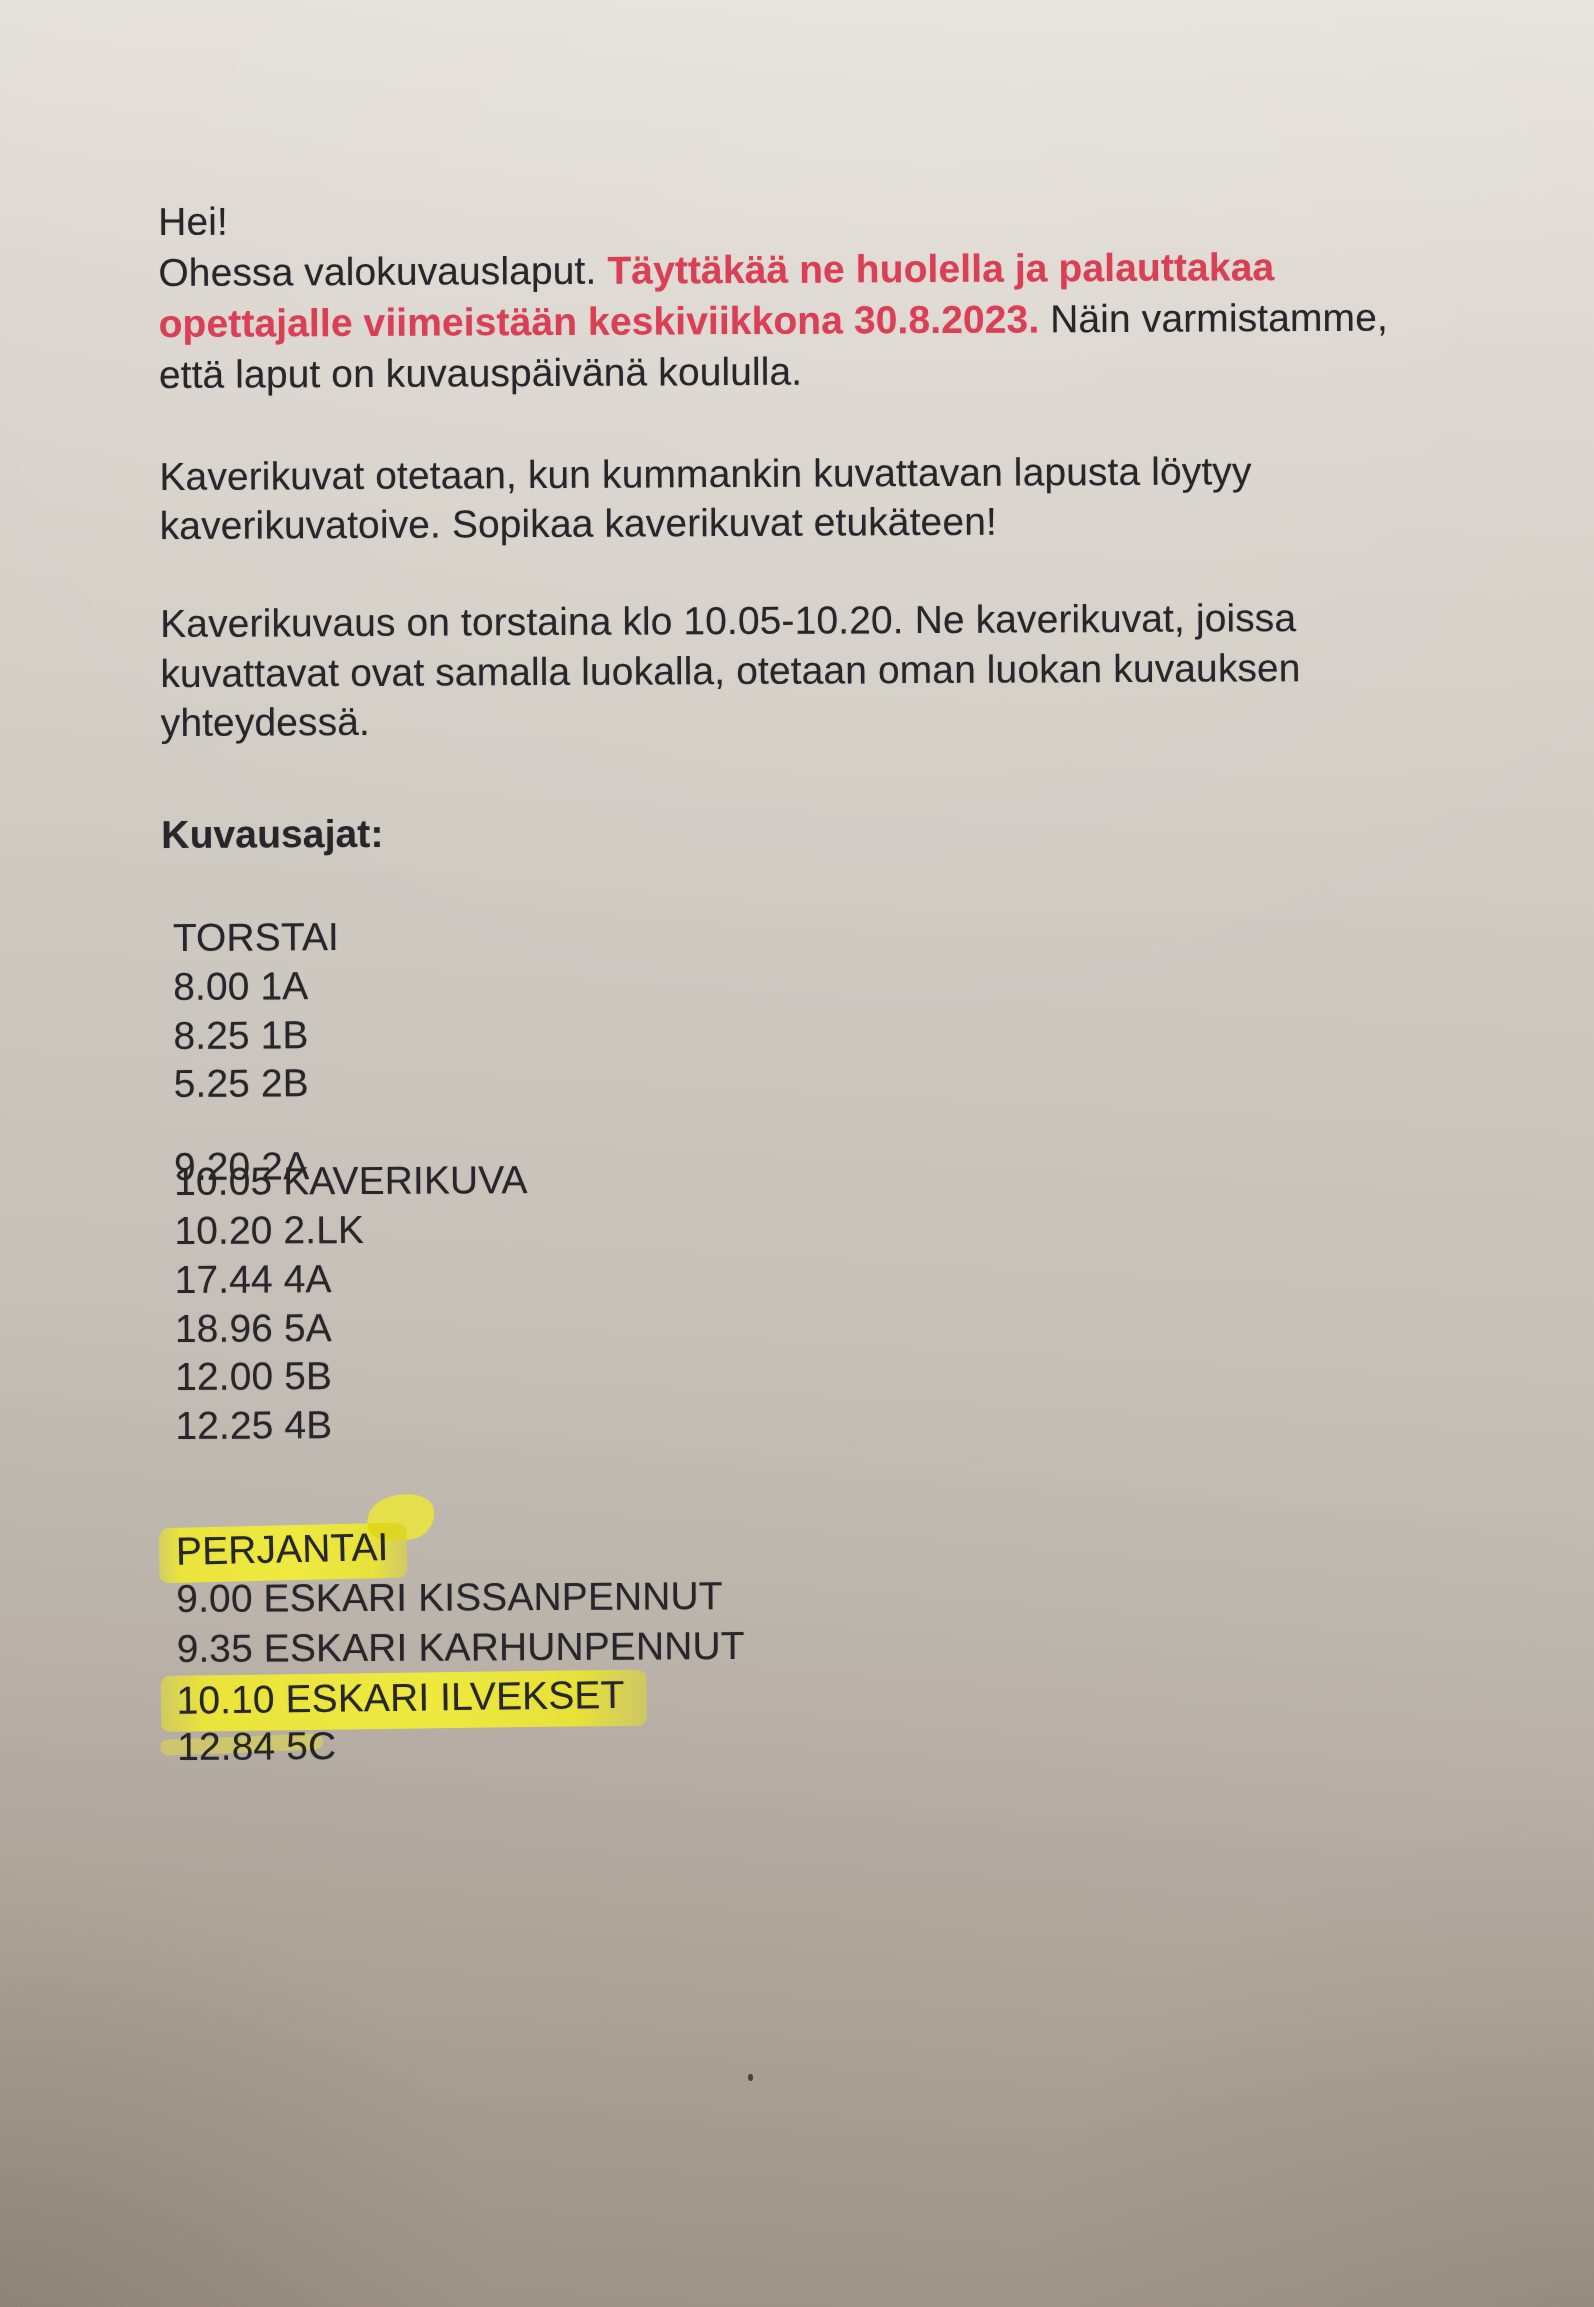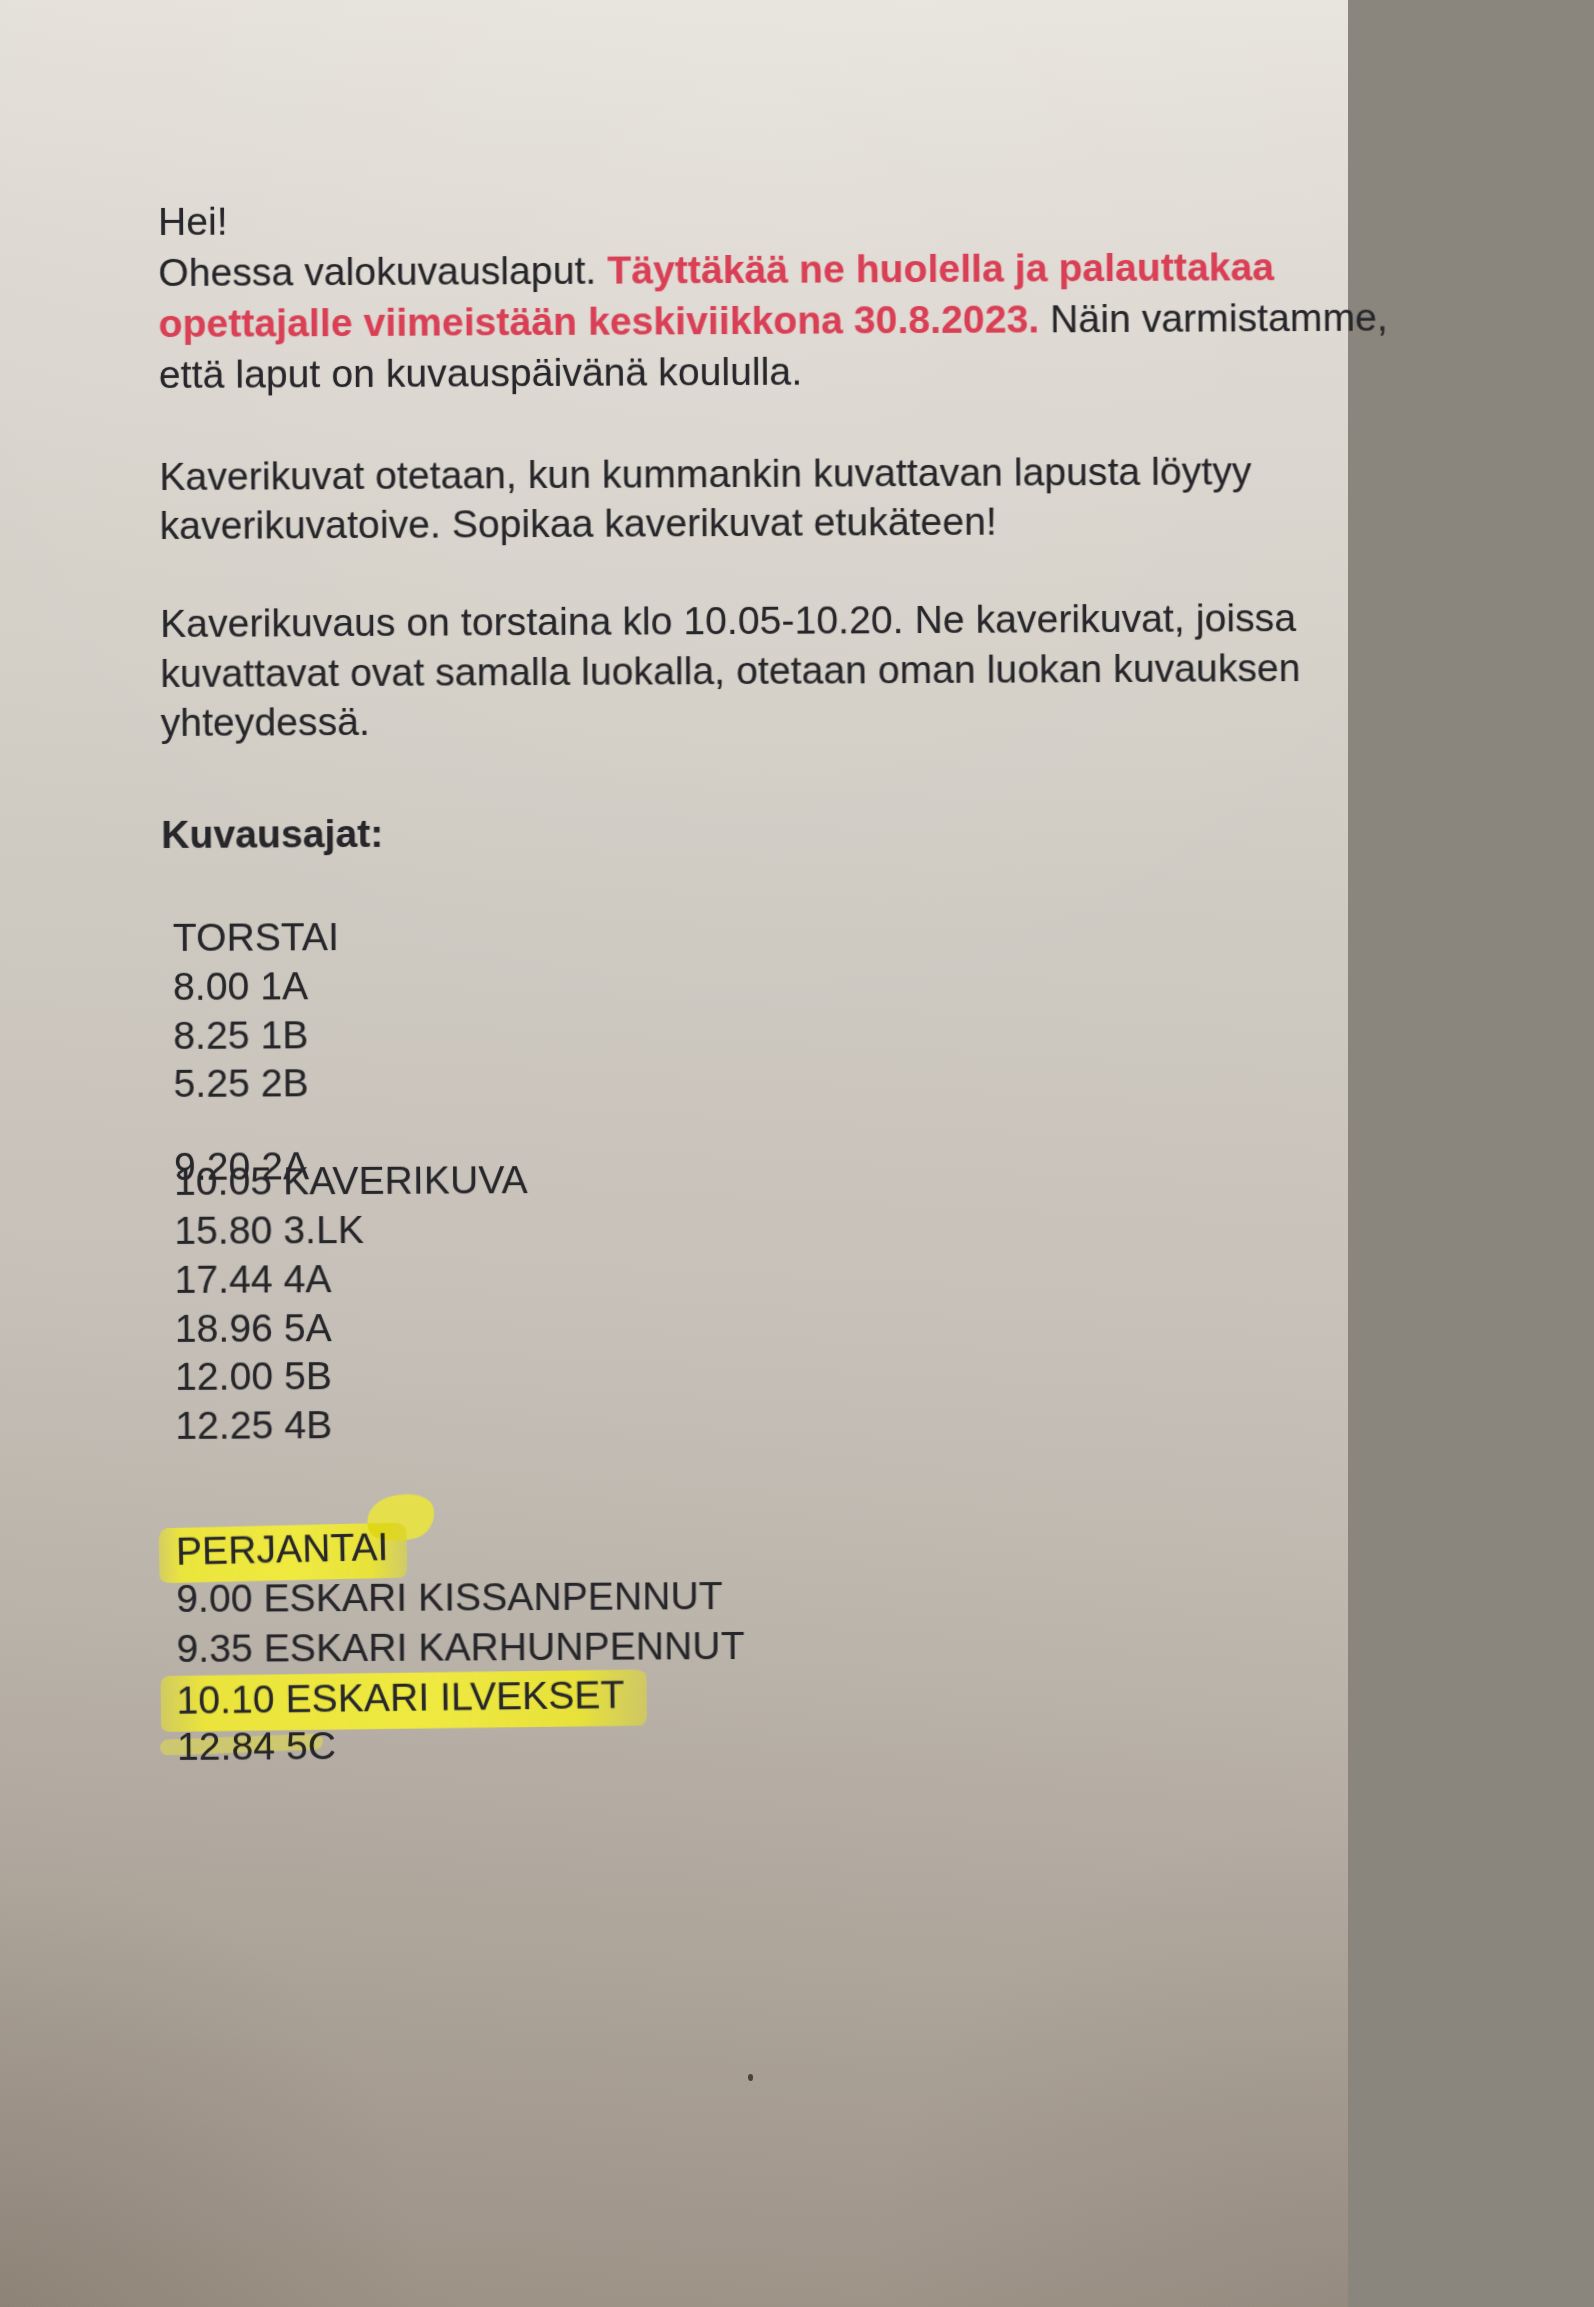--- a/index.html
+++ b/index.html
@@ -7,21 +7,21 @@
     padding: 0;
     width: 1594px;
     height: 2307px;
     overflow: hidden;
     background: #8a857d;
   }
 
   .page {
     position: absolute;
     inset: 0;
-    width: 1348px;
+    width: 1594px;
     height: 2307px;
     font-family: "Liberation Sans", "DejaVu Sans", sans-serif;
   }
 
   
   .paper {
     position: absolute;
     inset: 0;
     background: linear-gradient(183deg,
       #e7e4dd 0%,
@@ -166,21 +166,21 @@
     <div class="line p-line" style="top:699px">yhteydessä.</div>
 
     <div class="line p-line bold" style="top:811px">Kuvausajat:</div>
 
     <div class="line s-line" style="top:914px">TORSTAI</div>
     <div class="line s-line" style="top:963px">8.00 1A</div>
     <div class="line s-line" style="top:1012px">8.25 1B</div>
     <div class="line s-line" style="top:1060px">5.25 2B</div>
     <div class="line s-line" style="top:1143px">9.20 2A</div>
     <div class="line s-line" style="top:1158px">10.05 KAVERIKUVA</div>
-    <div class="line s-line" style="top:1207px">15.80 3.LK</div>
+    <div class="line s-line" style="top:1207px">10.20 2.LK</div>
     <div class="line s-line" style="top:1256px">17.44 4A</div>
     <div class="line s-line" style="top:1305px">18.96 5A</div>
     <div class="line s-line" style="top:1353px">12.00 5B</div>
     <div class="line s-line" style="top:1402px">12.25 4B</div>
 
     <div class="line s-line" style="top:1526px"><span class="hl hl-title">PERJANTAI</span></div>
     <div class="line s-line" style="top:1575px">9.00 ESKARI KISSANPENNUT</div>
     <div class="line s-line" style="top:1625px">9.35 ESKARI KARHUNPENNUT</div>
     <div class="line s-line" style="top:1674px"><span class="hl hl-item">10.10 ESKARI ILVEKSET</span></div>
     <div class="line s-line" style="top:1723px">12.84 5C</div>

